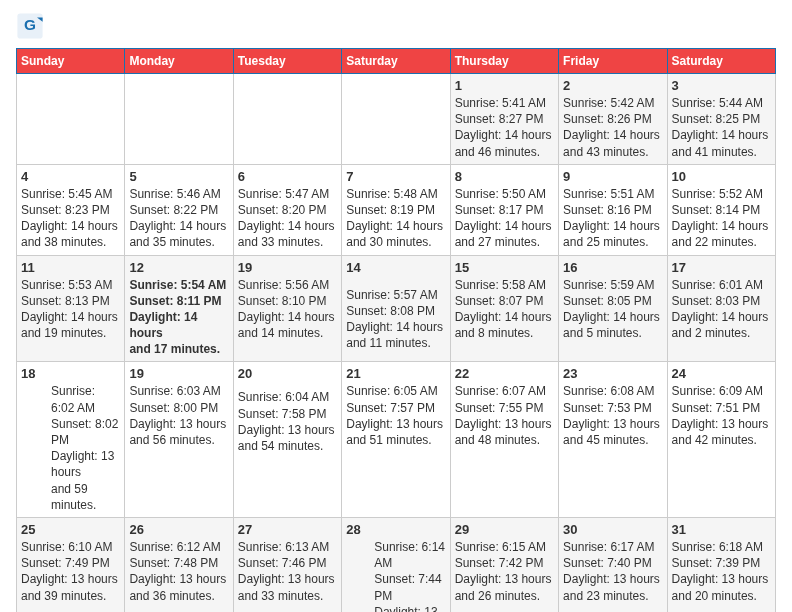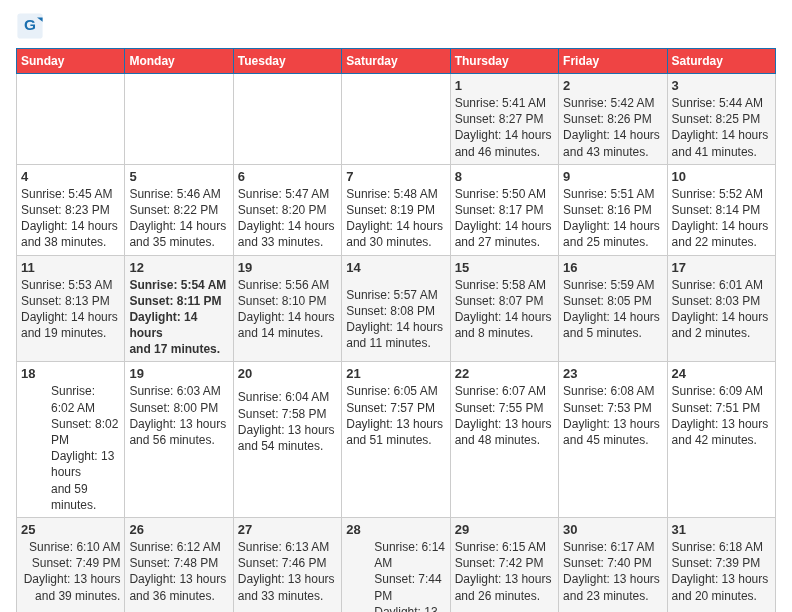--- a/index.html
+++ b/index.html
@@ -306,21 +306,21 @@
             <span class="day-num">24</span>
             <div class="day-info" style="white-space: pre-line;">Sunrise: 6:09 AM
 Sunset: 7:51 PM
 Daylight: 13 hours
 and 42 minutes.</div>
           </td>
         </tr>
         <tr>
           <td>
             <span class="day-num">25</span>
-            <div class="day-info" style="white-space: pre-line; text-align: right;">Sunrise: 6:10 AM
+            <div class="day-info" style="white-space: pre-line;">Sunrise: 6:10 AM
 Sunset: 7:49 PM
 Daylight: 13 hours
 and 39 minutes.</div>
           </td>
           <td>
             <span class="day-num">26</span>
             <div class="day-info" style="white-space: pre-line;">Sunrise: 6:12 AM
 Sunset: 7:48 PM
 Daylight: 13 hours
 and 36 minutes.</div>

